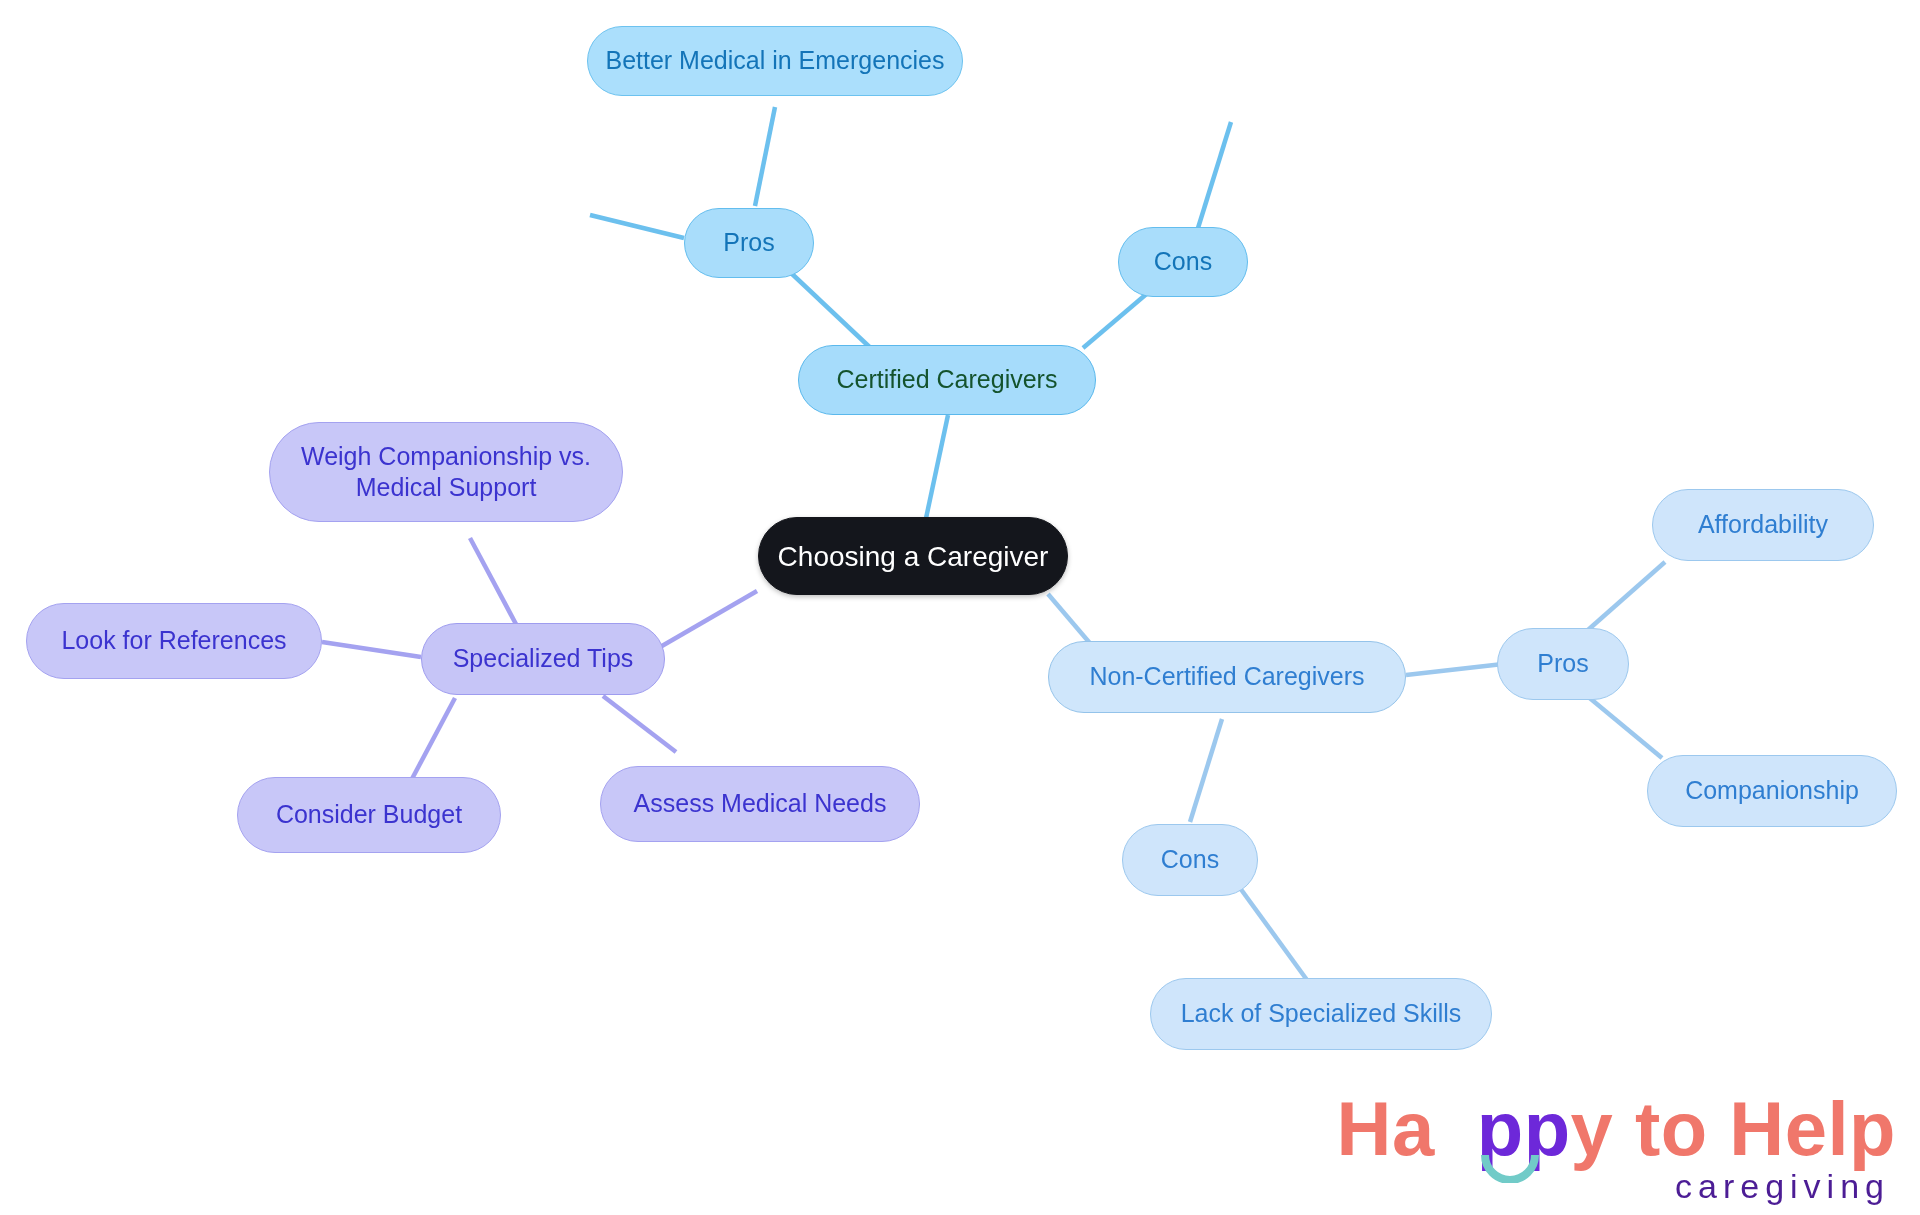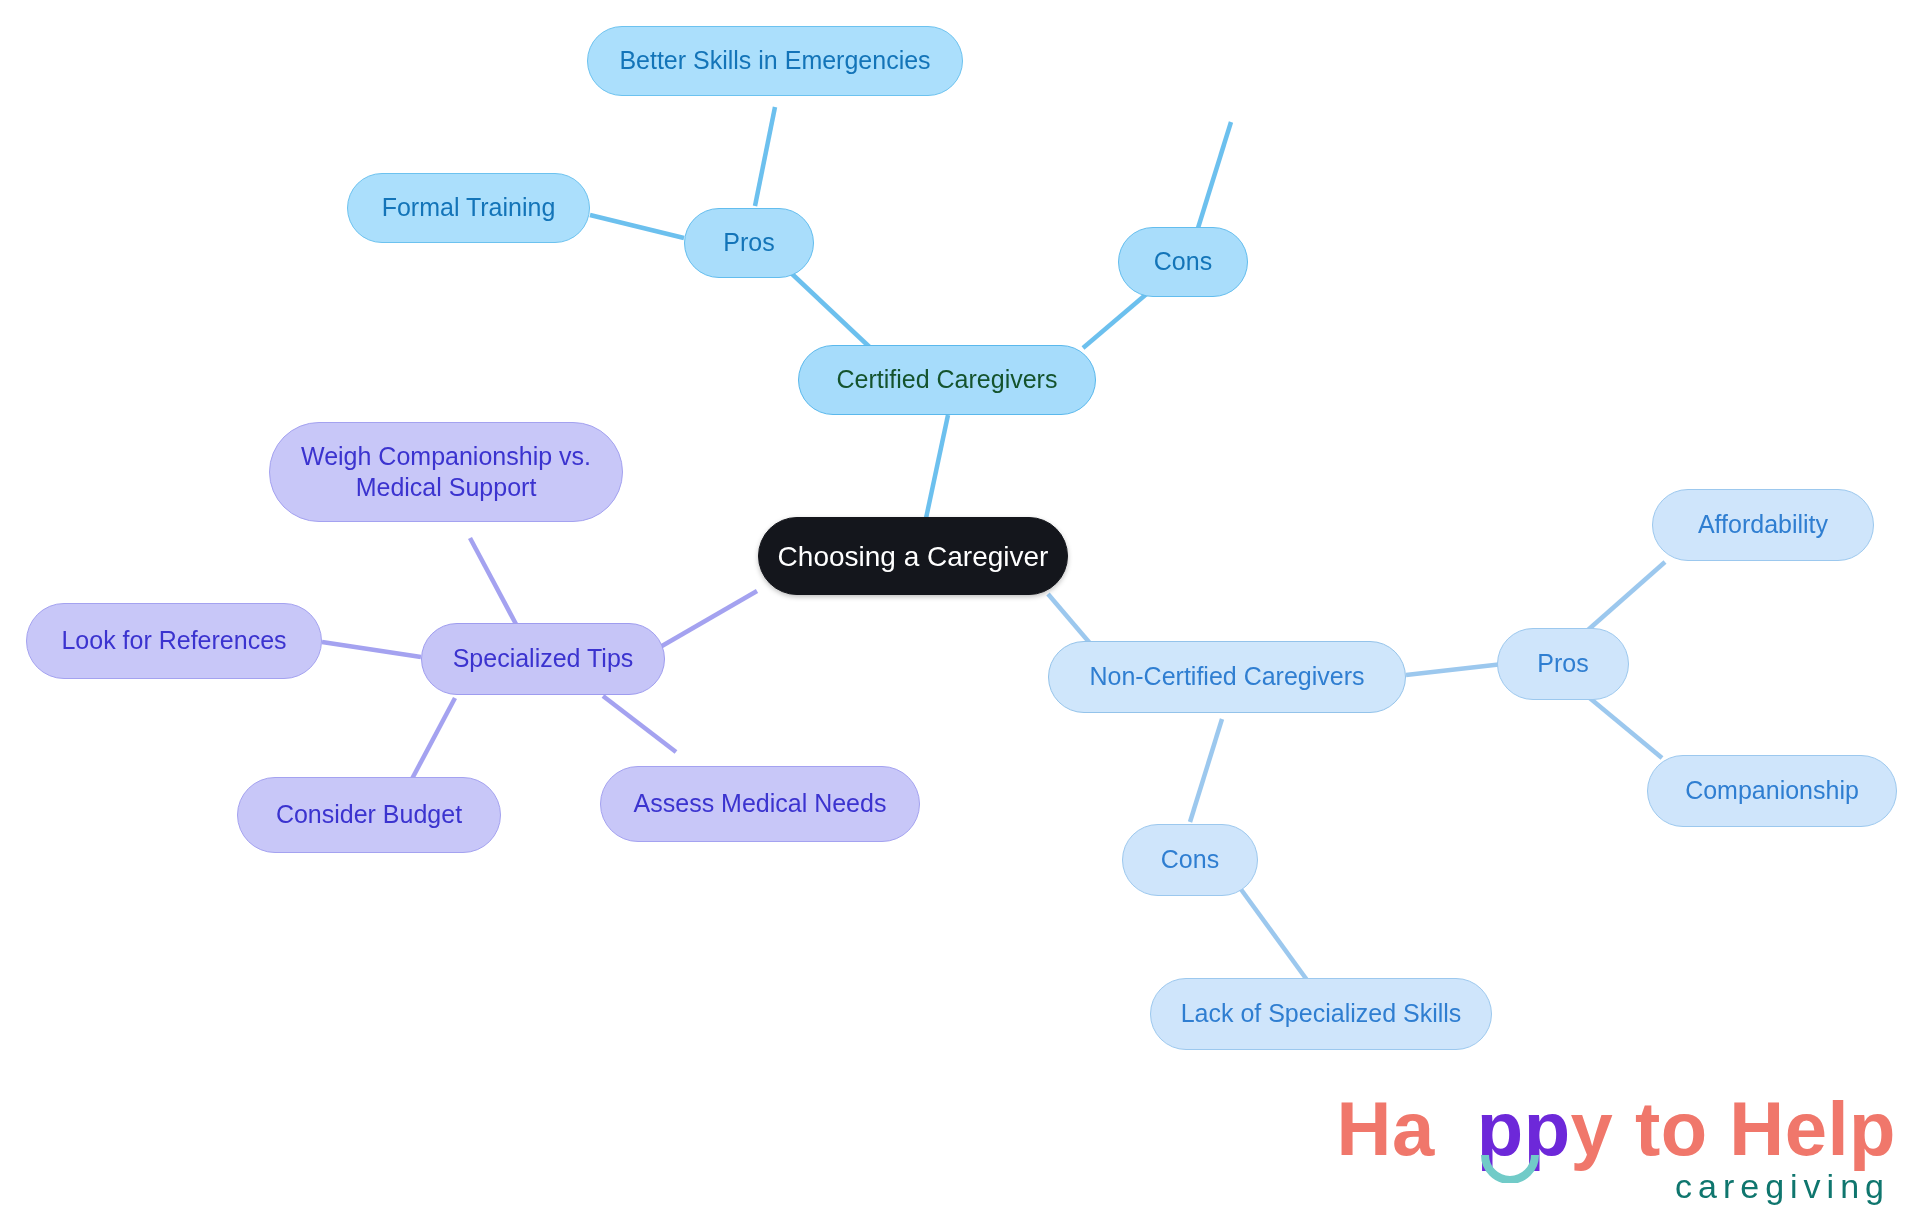--- a/index.html
+++ b/index.html
@@ -116,21 +116,21 @@
     left: 144px;
     top: 62px;
     width: 58px;
     height: 30px;
   }
   #logo-sub {
     margin-top: 2px;
     margin-right: 6px;
     font-size: 34px;
     letter-spacing: 6px;
-    color: #0f766e;
+    color: #4c1d95;
     line-height: 1;
   }
 </style>
 </head>
 <body>
 
 <div id="canvas">
 
   <svg id="edges" viewBox="0 0 1920 1215">
 
@@ -170,23 +170,22 @@
   </svg>
 
   <div class="node root" style="left:758px; top:517px; width:310px; height:78px;">Choosing a Caregiver</div>
 
   <div class="node branch-certified" style="left:798px; top:345px; width:298px; height:70px;">Certified Caregivers</div>
 
   <div class="node leaf-certified" style="left:684px; top:208px; width:130px; height:70px;">Pros</div>
 
   <div class="node leaf-certified" style="left:1118px; top:227px; width:130px; height:70px;">Cons</div>
 
-  <div class="node sub-certified" style="left:587px; top:26px; width:376px; height:70px;">Better Skills in Emergencies</div>
-
-  <div class="node sub-certified" style="left:347px; top:173px; width:243px; height:70px;">Formal Training</div>
+  <div class="node sub-certified" style="left:587px; top:26px; width:376px; height:70px;">Better Medical in Emergencies</div>
+
 
 
   <div class="node branch-noncert" style="left:1048px; top:641px; width:358px; height:72px;">Non-Certified Caregivers</div>
 
   <div class="node leaf-noncert" style="left:1497px; top:628px; width:132px; height:72px;">Pros</div>
 
   <div class="node leaf-noncert" style="left:1122px; top:824px; width:136px; height:72px;">Cons</div>
 
   <div class="node leaf-noncert" style="left:1652px; top:489px; width:222px; height:72px;">Affordability</div>
 

